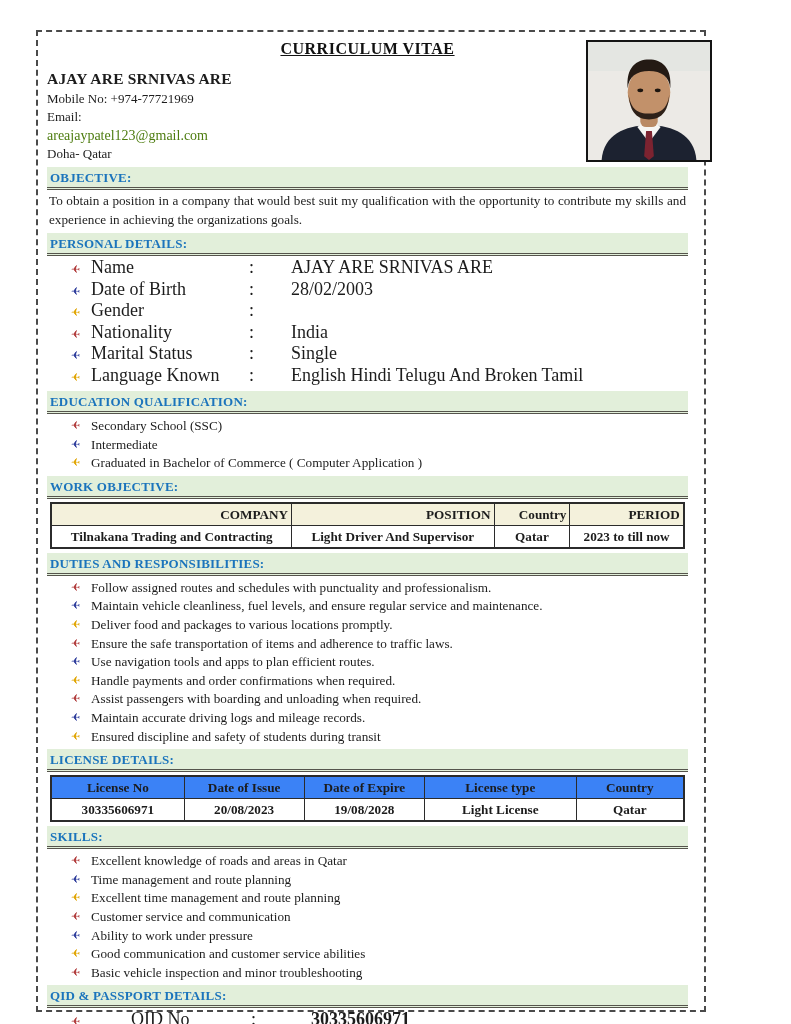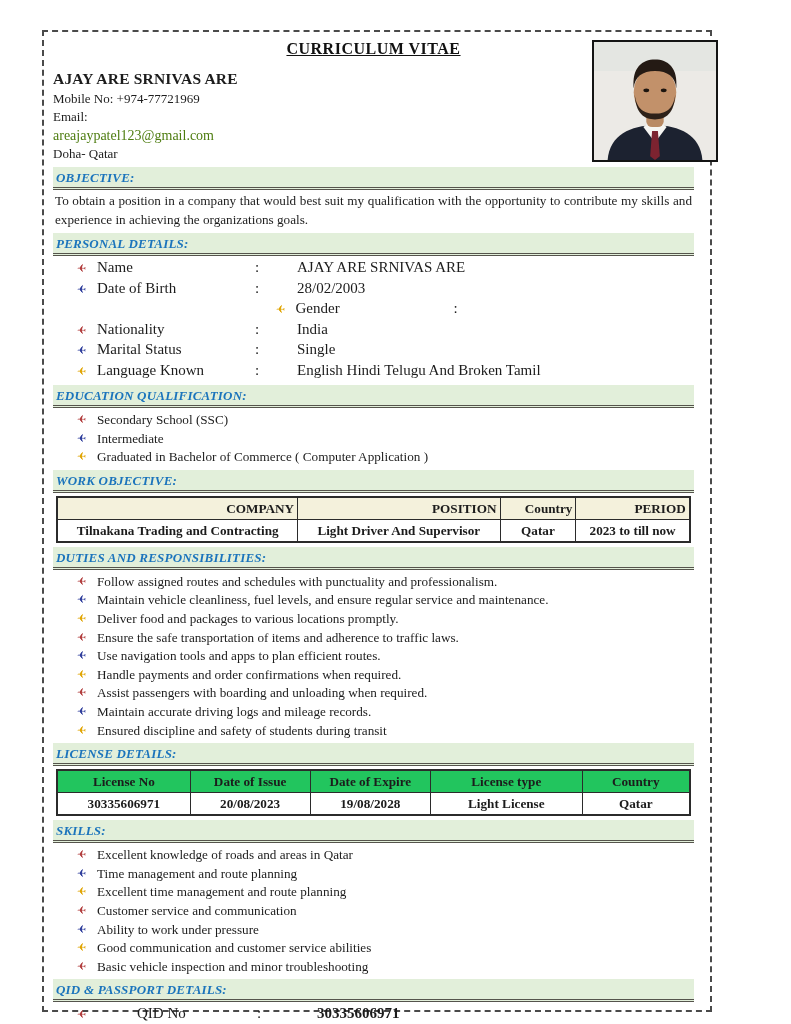--- a/index.html
+++ b/index.html
@@ -1,20 +1,20 @@
 <!DOCTYPE html>
 <html><head>
 <meta charset="utf-8">
 <style>
   * { margin:0; padding:0; box-sizing:border-box; }
   html,body { width:791px; height:1024px; background:#ffffff; overflow:hidden; }
   body { font-family:"Liberation Serif", serif; color:#1c1c1c; position:relative; }
 
   .page-frame {
-    position:absolute; left:42px; top:30px; width:670px; height:982px;
+    position:absolute; left:36px; top:30px; width:670px; height:982px;
     border:2px dashed #4a4a4a;
     padding:6px 16px 2px 9px;
   }
 
   .doc-title-row { text-align:center; margin-top:2px; margin-bottom:12px; }
   .doc-title {
     font-size:16px; font-weight:bold; letter-spacing:.5px;
     text-decoration:underline; color:#111;
   }
 
@@ -24,29 +24,29 @@
   }
   .photo-box svg { display:block; width:100%; height:100%; }
 
   .header-block { width:480px; }
   .person-name { font-size:15.5px; font-weight:bold; letter-spacing:.2px; margin-bottom:2px; }
   .contact-line { font-size:13px; line-height:18px; }
   .email-link { color:#4d7c0f; font-size:14px; line-height:18px; display:inline-block; cursor:pointer; }
 
   .sec-head {
     background:#e2efda; border-bottom:3px double #55544c;
-    padding:1px 5px 1px 3px; margin-top:4px; margin-bottom:2px;font-style:italic;
+    padding:1px 5px 1px 3px; margin-top:4px; margin-bottom:2px;
   }
   .sec-head span {
     color:#1b74bc; font-weight:bold; font-size:13px; letter-spacing:.2px;
   }
 
   .body-text { font-size:13.2px; line-height:18.5px; text-align:justify; padding:0 2px; }
 
-  .kv-row { display:flex; align-items:baseline; line-height:19.5px; font-size:15px; padding-left:24px;justify-content:center; }
+  .kv-row { display:flex; align-items:baseline; line-height:19.5px; font-size:18px; padding-left:24px; }
   .kv-row .kv-label { width:158px; }
   .kv-row .kv-colon { width:42px; }
   .kv-row .kv-value { flex:1; }
   .qid-rows .kv-row .kv-label { width:120px;margin-left:40px; }
   .qid-rows .kv-row .kv-colon { width:60px; }
   .bold-val { font-weight:bold; }
 
   ul.plane-list { list-style:none; padding-left:24px; }
   ul.plane-list li { font-size:13.2px; line-height:17.6px; display:flex; align-items:flex-end; }
 
@@ -60,21 +60,21 @@
   li:nth-child(3n)   .plane-bullet::before, .kv-row:nth-child(3n)   .plane-bullet::before { color:#e0a400; }
 
   table.doc-table {
     border-collapse:collapse; width:99%; margin:3px auto 4px auto;
     border:2px solid #2b2b2b; font-size:13.2px;
   }
   table.doc-table th, table.doc-table td {
     border:1.5px solid #2b2b2b; text-align:center; padding:2px 3px; line-height:17px;font-weight:bold;
   }
   table.work-table th { background:#f4f1dc; font-weight:bold;text-align:right; }
-  table.license-table th { background:#22c55e; font-weight:bold; }
+  table.license-table th { background:#3b82f6; font-weight:bold; }
   table.doc-table td { background:#ffffff; }
 </style>
 </head>
 <body>
 
 <div class="page-frame">
 
   <div class="doc-title-row">
     <span class="doc-title">CURRICULUM VITAE</span>
   </div>

